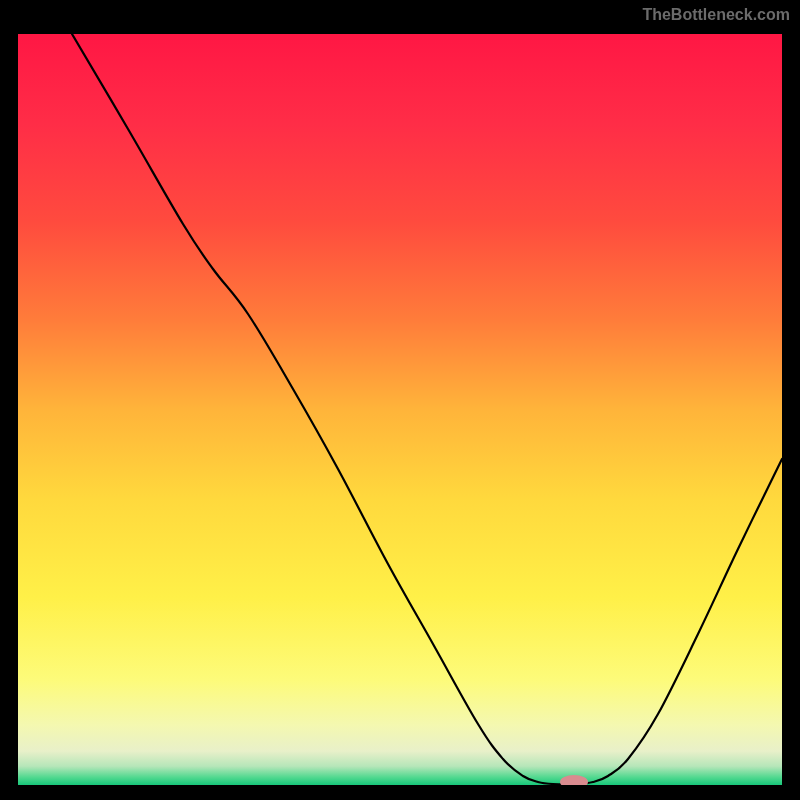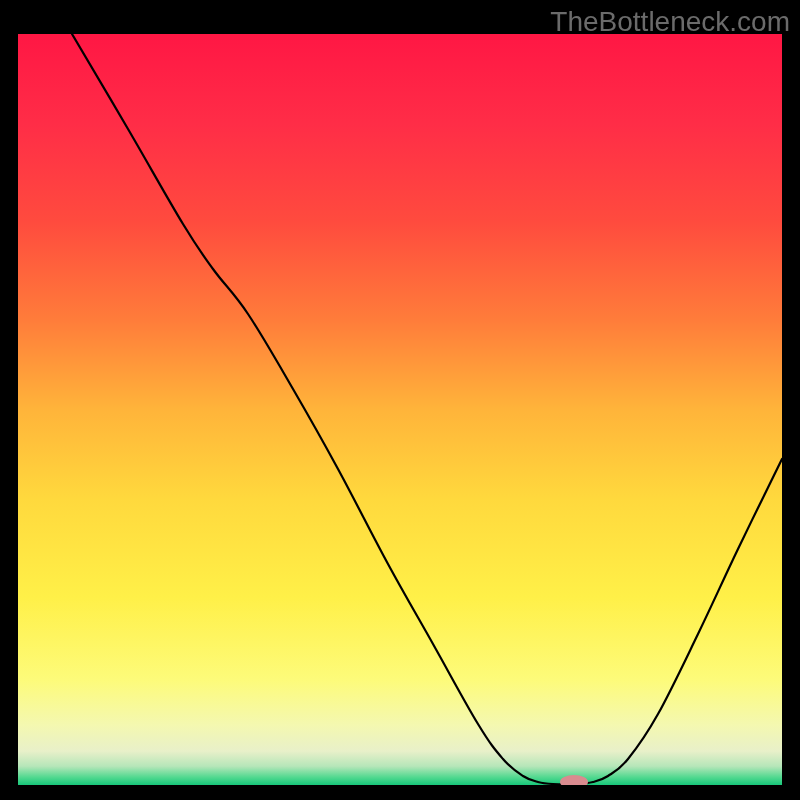--- a/index.html
+++ b/index.html
@@ -1,16 +1,16 @@
 <!DOCTYPE html>
 <html><head>
 <meta charset="utf-8">
 <style>
 body{margin:0;padding:0;background:#000;width:800px;height:800px;position:relative;font-family:Arial,sans-serif}
-.watermark{position:absolute;top:6px;right:10px;color:#6b6b6b;font-size:28px;font-weight:400;z-index:10}
+.watermark{position:absolute;top:6px;right:10px;color:#6b6b6b;font-size:16px;font-weight:700;z-index:10}
 .chart-area{position:absolute;top:34px;left:18px;width:764px;height:751px}
 svg{display:block}
 </style>
 </head>
 <body>
 
 <div class="watermark">TheBottleneck.com</div>
 
 <div class="chart-area">
 <svg width="764" height="751" viewBox="0 0 764 751">

